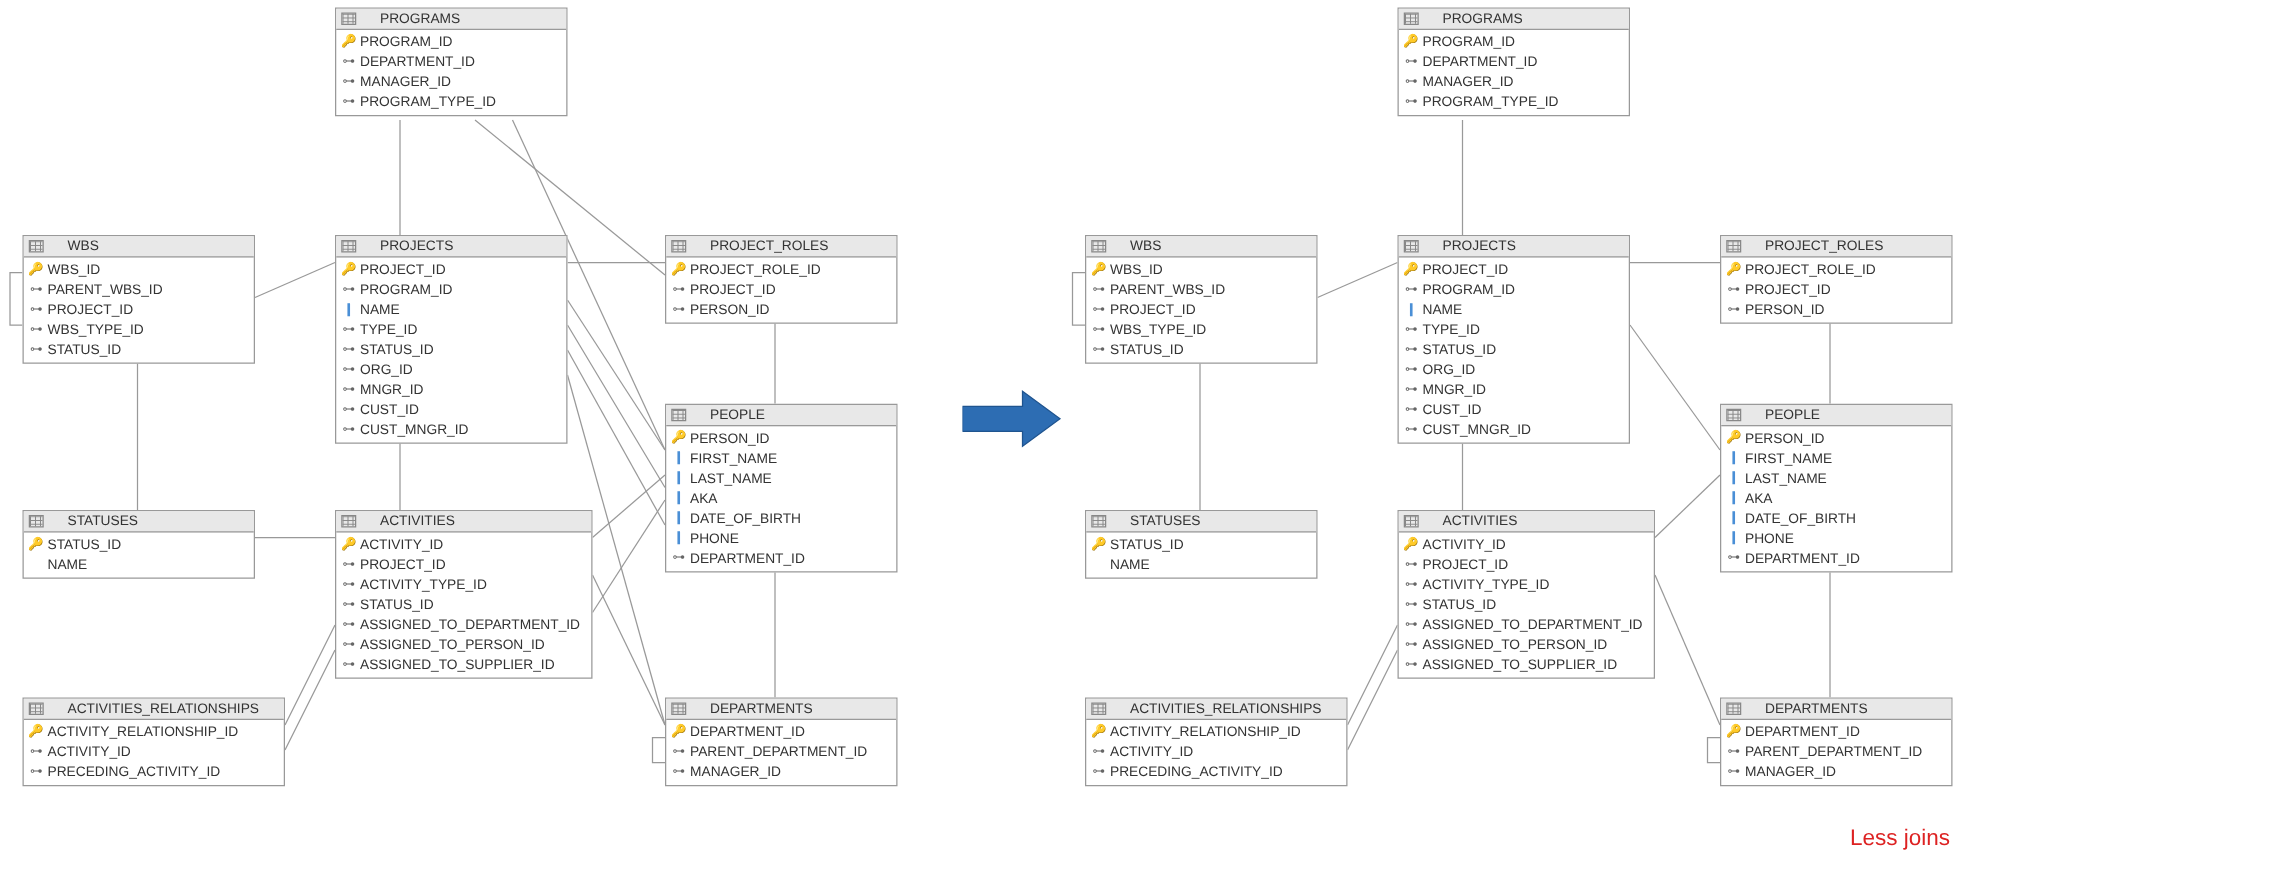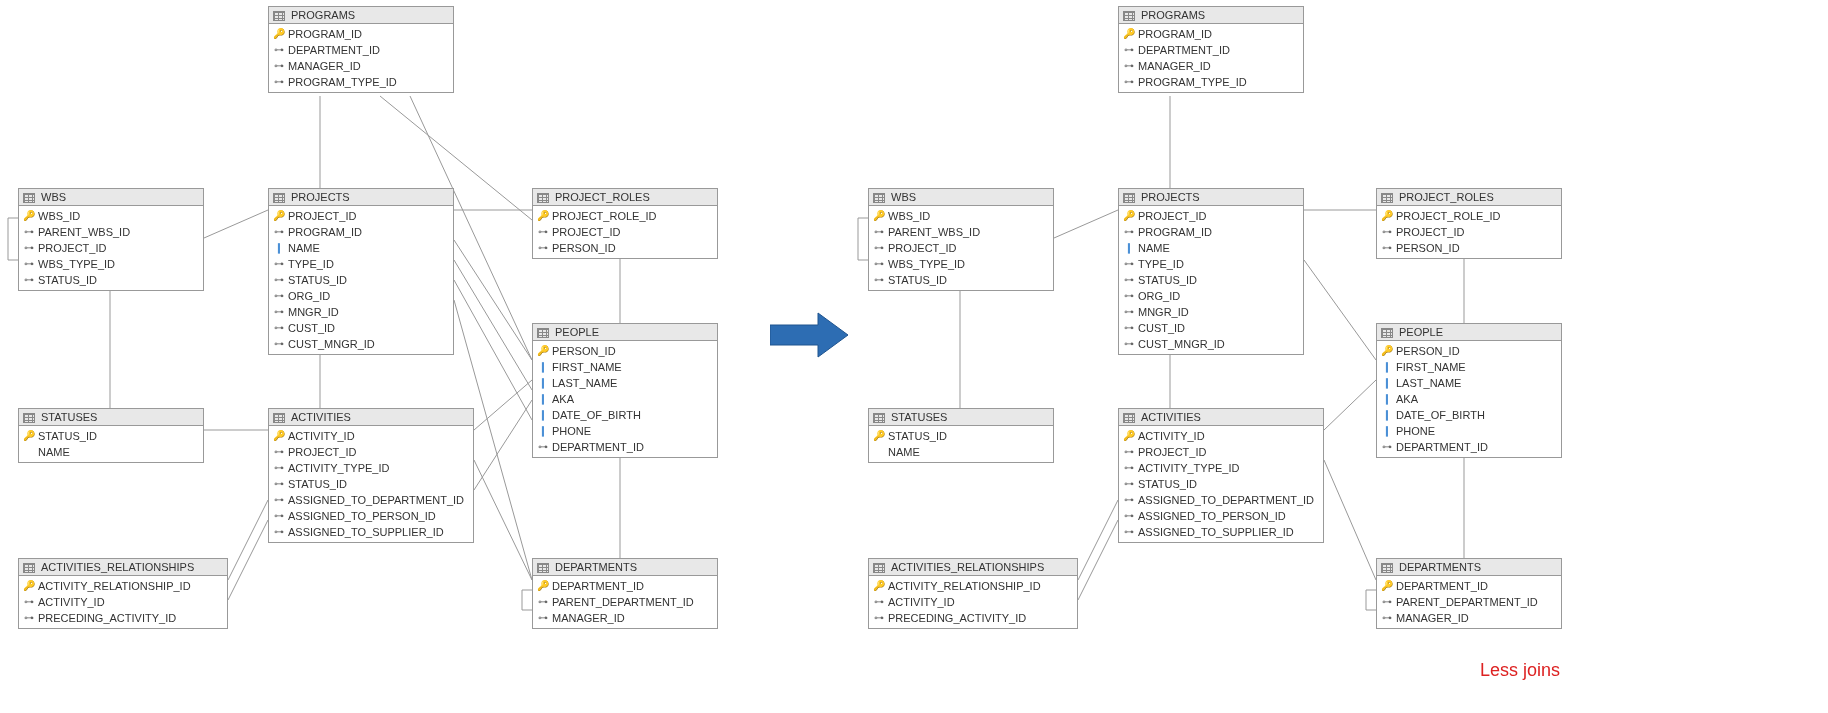--- a/index.html
+++ b/index.html
@@ -19,21 +19,21 @@
     background: #fff;
     box-sizing: border-box;
   }
   .entity-header {
     background: #e8e8e8;
     border-bottom: 1px solid #999;
     padding: 2px 4px;
     font-size: 11px;
     display: flex;
     align-items: center;
-    gap: 6px;
+    gap: 19px;
     color: #333;
   }
   .entity-body {
     padding: 2px 0;
   }
   .col {
     display: flex;
     align-items: center;
     gap: 3px;
     padding: 1px 4px;

